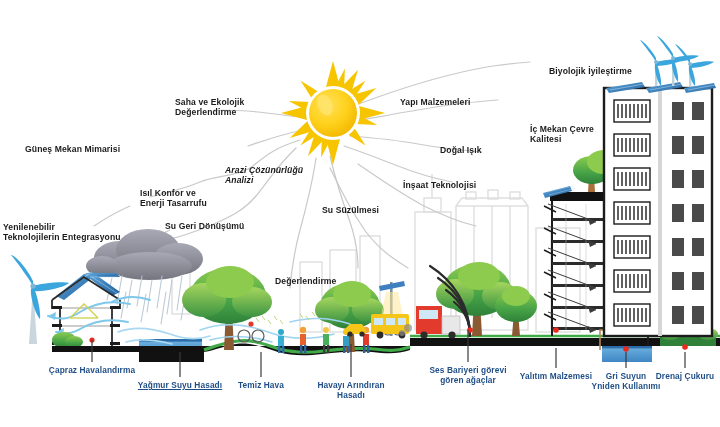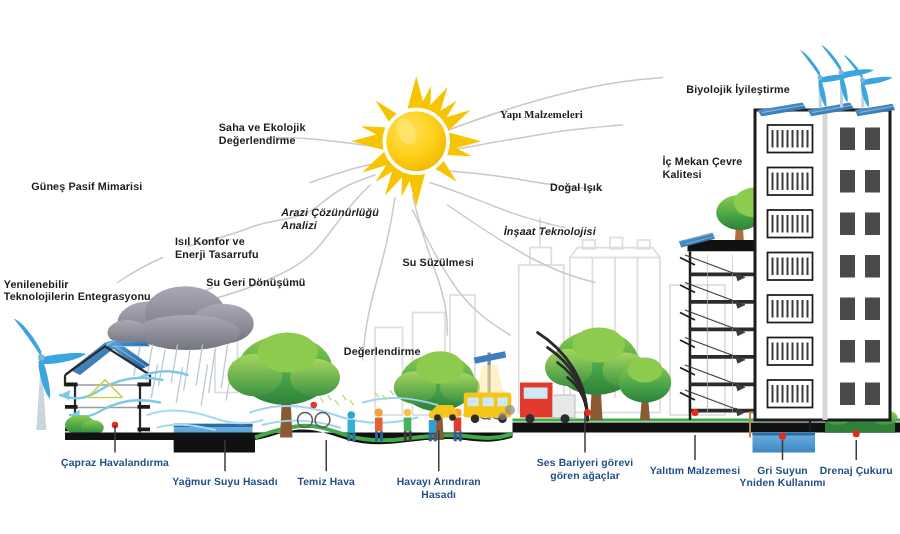--- a/index.html
+++ b/index.html
@@ -578,42 +578,42 @@
         <line x1="261" x2="261" y1="352" y2="377"></line>
         <line x1="351" x2="351" y1="344" y2="377"></line>
         <line x1="468" x2="468" y1="330" y2="362"></line>
         <line x1="556" x2="556" y1="348" y2="368"></line>
         <line x1="626" x2="626" y1="352" y2="368"></line>
         <line x1="685" x2="685" y1="352" y2="368"></line>
       </g>
   </svg>
 
   <div id="top-labels">
-      <div class="lbl top-lbl bold" style="left: 25px; top: 144px;">Güneş Pasif Mimarisi</div>
+      <div class="lbl top-lbl bold" style="left: 25px; top: 144px;">Güneş Mekan Mimarisi</div>
       <div class="lbl top-lbl bold" style="left: 175px; top: 97px;">Saha ve Ekolojik
 Değerlendirme</div>
       <div class="lbl top-lbl bold" style="left: 225px; top: 165px; font-style: italic;">Arazi Çözünürlüğü
 Analizi</div>
       <div class="lbl top-lbl bold" style="left: 140px; top: 188px;">Isıl Konfor ve
 Enerji Tasarrufu</div>
       <div class="lbl top-lbl bold" style="left: 165px; top: 221px;">Su Geri Dönüşümü</div>
       <div class="lbl top-lbl bold" style="left: 3px; top: 222px;">Yenilenebilir
 Teknolojilerin Entegrasyonu</div>
       <div class="lbl top-lbl bold" style="left: 322px; top: 205px;">Su Süzülmesi</div>
       <div class="lbl top-lbl bold" style="left: 275px; top: 276px;">Değerlendirme</div>
-      <div class="lbl top-lbl bold" style="left: 400px; top: 86px; font-family: Liberation Serif, serif;">Yapı Malzemeleri</div>
+      <div class="lbl top-lbl bold" style="left: 400px; top: 97px;">Yapı Malzemeleri</div>
       <div class="lbl top-lbl bold" style="left: 440px; top: 145px;">Doğal Işık</div>
-      <div class="lbl top-lbl bold" style="left: 403px; top: 180px; font-style: italic;">İnşaat Teknolojisi</div>
+      <div class="lbl top-lbl bold" style="left: 403px; top: 180px;">İnşaat Teknolojisi</div>
       <div class="lbl top-lbl bold" style="left: 513px; top: 66px; padding-left: 36px;">Biyolojik İyileştirme</div>
       <div class="lbl top-lbl bold" style="left: 530px; top: 124px;">İç Mekan Çevre
 Kalitesi</div>
     </div>
   <div id="bottom-labels">
       <div class="lbl bot-lbl ctr" style="left: 92px; top: 366px;">Çapraz Havalandırma</div>
-      <div class="lbl bot-lbl ctr" style="left: 180px; top: 381px;">Yağmur Suyu Hasadı</div>
+      <div class="lbl bot-lbl ctr" style="left: 180px; top: 381px; text-decoration: underline;">Yağmur Suyu Hasadı</div>
       <div class="lbl bot-lbl ctr" style="left: 261px; top: 381px;">Temiz Hava</div>
       <div class="lbl bot-lbl ctr" style="left: 351px; top: 381px;">Havayı Arındıran
 Hasadı</div>
       <div class="lbl bot-lbl ctr" style="left: 468px; top: 366px;">Ses Bariyeri görevi
 gören ağaçlar</div>
       <div class="lbl bot-lbl ctr" style="left: 556px; top: 372px;">Yalıtım Malzemesi</div>
       <div class="lbl bot-lbl ctr" style="left: 626px; top: 372px;">Gri Suyun
 Yniden Kullanımı</div>
       <div class="lbl bot-lbl ctr" style="left: 685px; top: 372px;">Drenaj Çukuru</div>
     </div>

